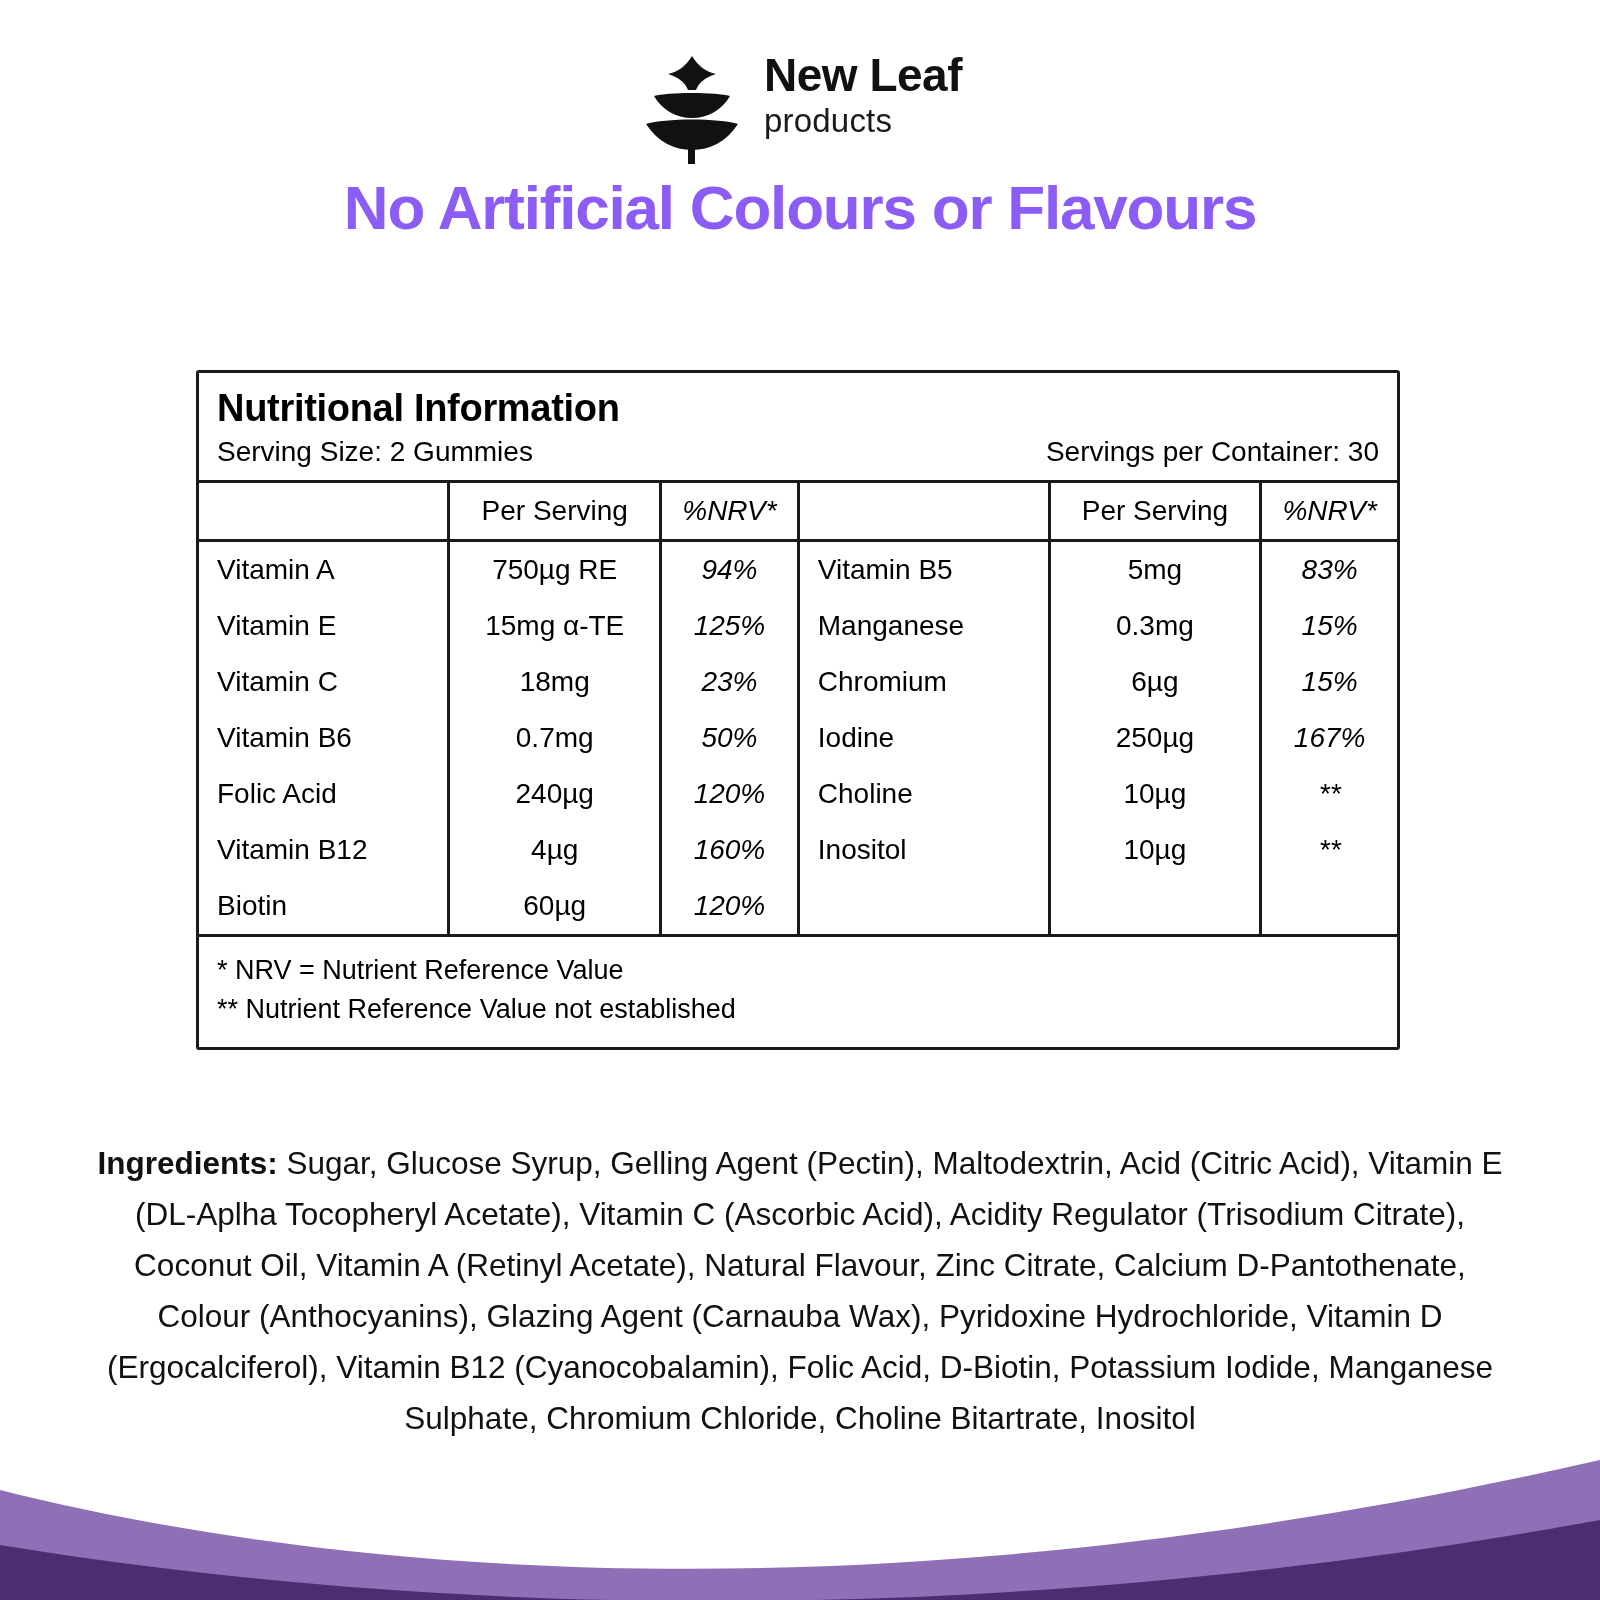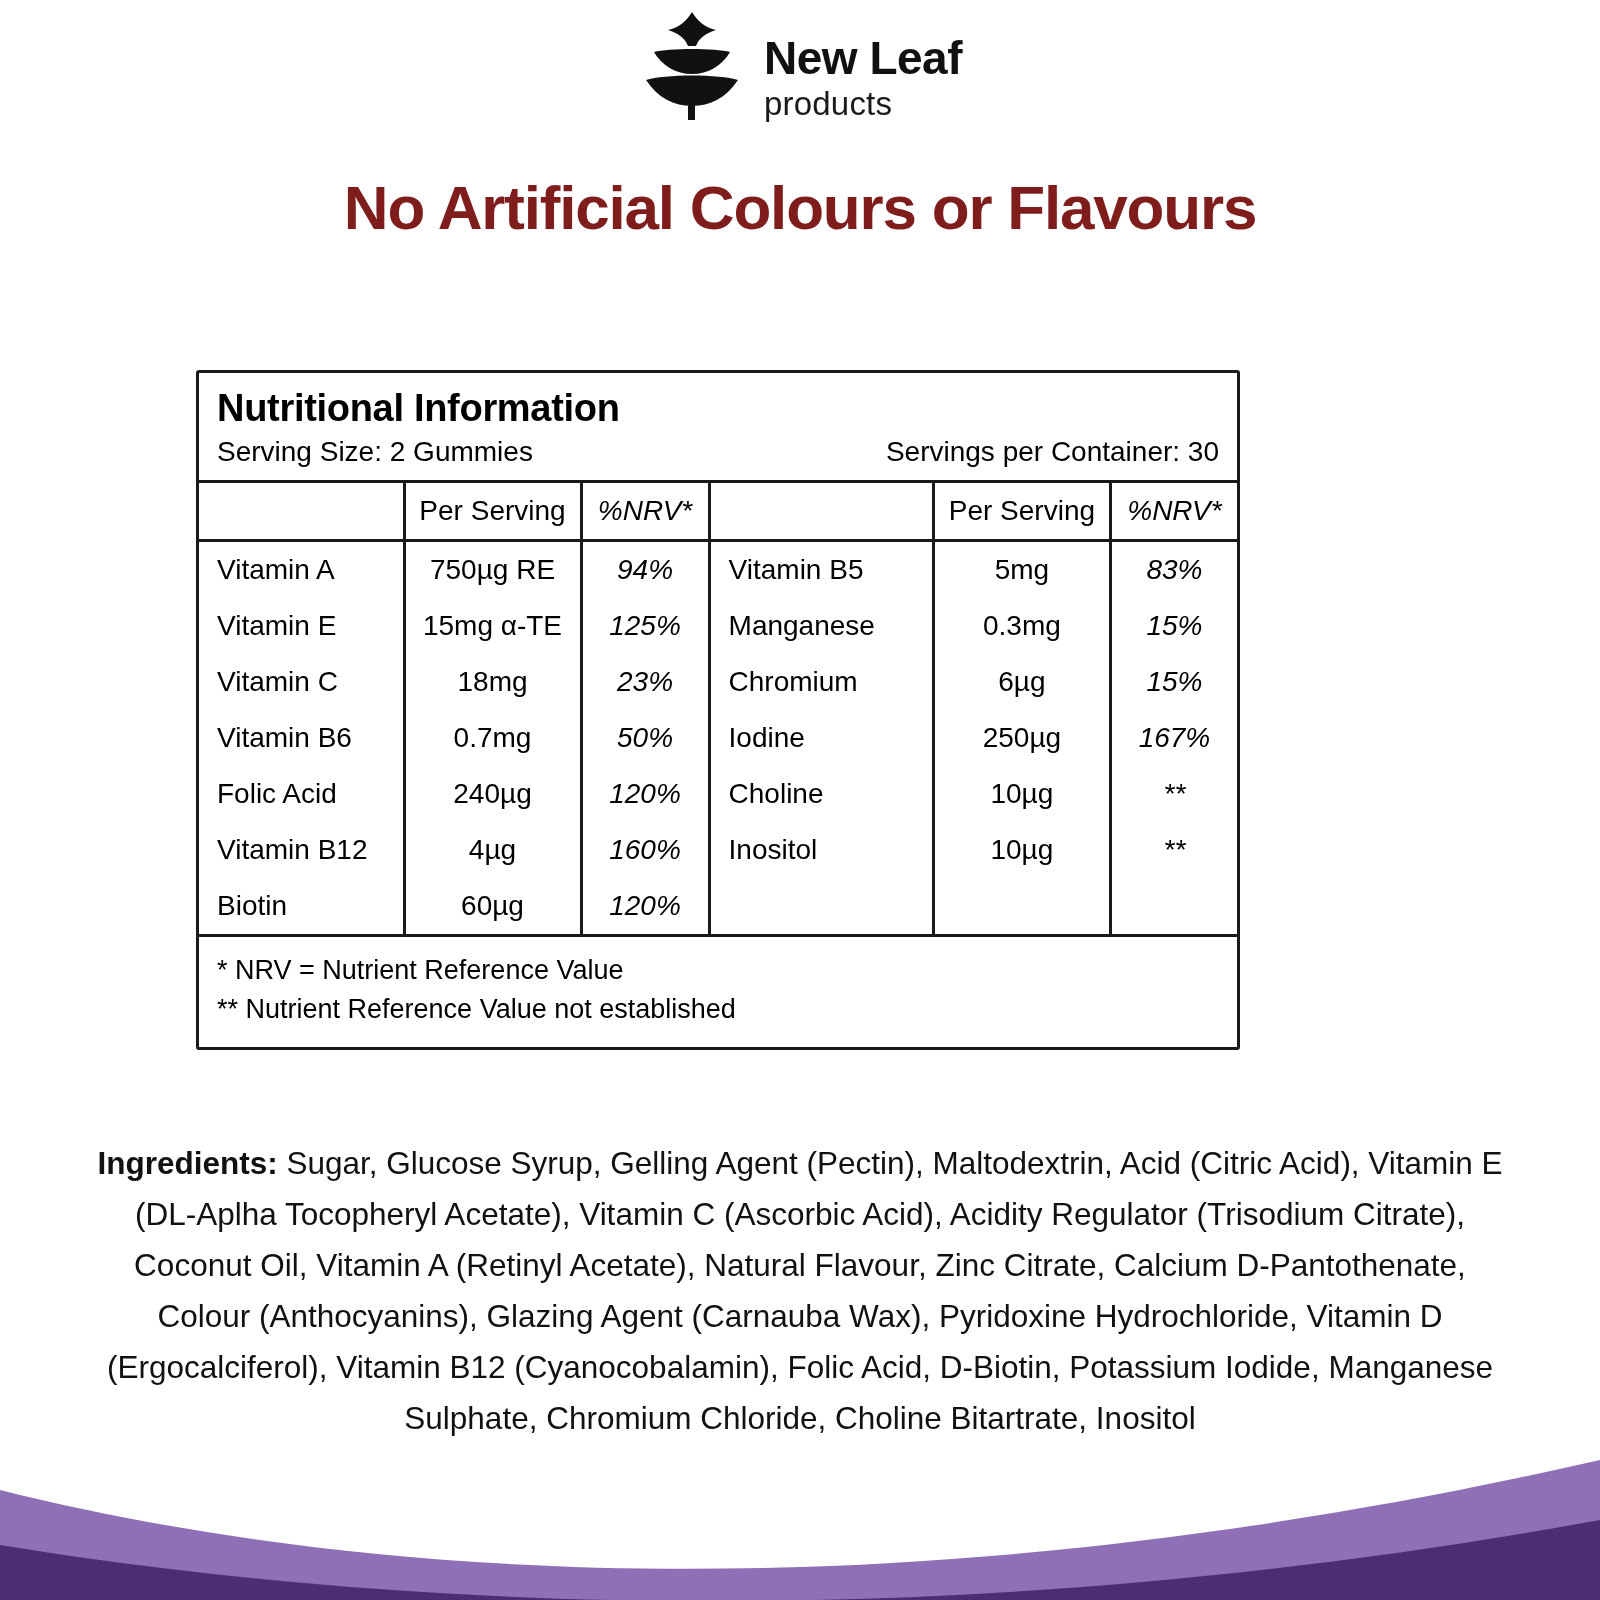--- a/index.html
+++ b/index.html
@@ -12,21 +12,21 @@
     background: #ffffff;
     font-family: "Liberation Sans", sans-serif;
     color: #000000;
     overflow: hidden;
     position: relative;
   }
 
   
   .logo-block {
     display: flex;
-    align-items: flex-end;
+    align-items: flex-start;
     justify-content: center;
     gap: 18px;
     padding-top: 52px;
     height: 120px;
     box-sizing: border-box;
   }
   .logo-mark {
     width: 108px;
     height: 112px;
     flex: 0 0 auto;
@@ -47,29 +47,29 @@
     letter-spacing: 0.2px;
   }
 
   
   .headline {
     text-align: center;
     font-size: 62px;
     font-weight: bold;
     letter-spacing: -1.2px;
     margin-top: 52px;
-    color: #7f1d1d;
+    color: #8b5cf6;
   }
 
   
   .panel {
     position: absolute;
     left: 196px;
     top: 370px;
-    width: 1044px;
+    width: 1204px;
     border: 3px solid #1a1a1a;
     border-radius: 3px;
     box-sizing: border-box;
     background: #fff;
   }
   .panel-title {
     font-size: 38px;
     font-weight: bold;
     padding: 14px 18px 2px 18px;
     letter-spacing: -0.3px;

